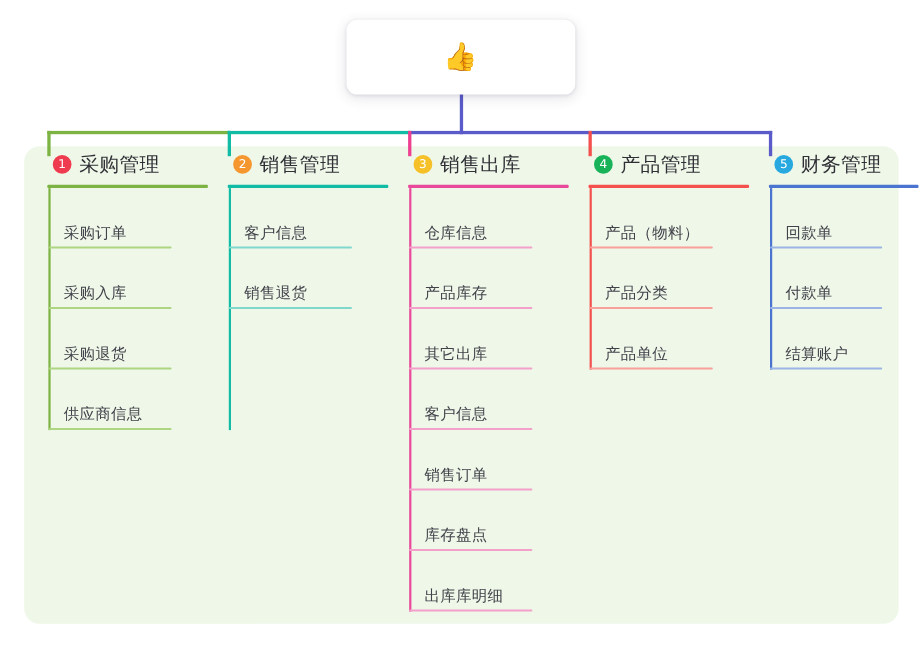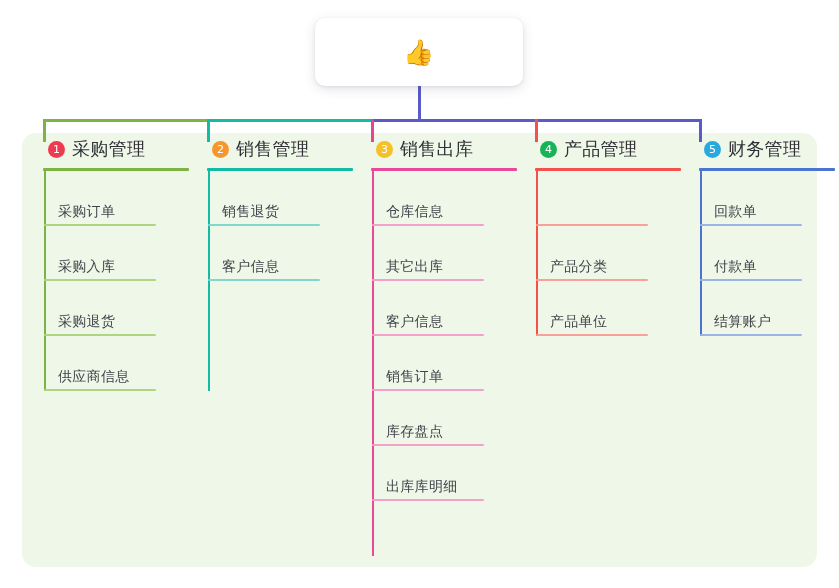--- a/index.html
+++ b/index.html
@@ -210,42 +210,46 @@
       </div>
       <div class="column" style="left: 196px; width: 150px;">
         <div class="col-header">
           <span class="badge" style="background: rgb(245, 150, 46);">2</span>
           <span class="col-title">销售管理</span>
         </div>
         <div class="col-rule" style="background: rgb(18, 188, 164); width: 146px; margin-left: 11px;"></div>
         <div class="col-body">
           <div class="spine" style="background: rgb(18, 188, 164); height: 220px;"></div>
           <div class="item">
+            <span class="item-label">客户信息</span>
+            <div class="item-rule" style="background: rgb(127, 216, 203); width: 112px;"></div>
+          </div>
+          <div class="item">
             <span class="item-label">销售退货</span>
             <div class="item-rule" style="background: rgb(127, 216, 203); width: 112px;"></div>
           </div>
-          <div class="item">
-            <span class="item-label">客户信息</span>
-            <div class="item-rule" style="background: rgb(127, 216, 203); width: 112px;"></div>
-          </div>
         </div>
       </div>
       <div class="column" style="left: 360px; width: 150px;">
         <div class="col-header">
           <span class="badge" style="background: rgb(245, 192, 40);">3</span>
           <span class="col-title">销售出库</span>
         </div>
         <div class="col-rule" style="background: rgb(232, 73, 154); width: 146px; margin-left: 11px;"></div>
         <div class="col-body">
           <div class="spine" style="background: rgb(232, 73, 154); height: 385px;"></div>
           <div class="item">
             <span class="item-label">仓库信息</span>
             <div class="item-rule" style="background: rgb(243, 160, 203); width: 112px;"></div>
           </div>
           <div class="item">
+            <span class="item-label">产品库存</span>
+            <div class="item-rule" style="background: rgb(243, 160, 203); width: 112px;"></div>
+          </div>
+          <div class="item">
             <span class="item-label">其它出库</span>
             <div class="item-rule" style="background: rgb(243, 160, 203); width: 112px;"></div>
           </div>
           <div class="item">
             <span class="item-label">客户信息</span>
             <div class="item-rule" style="background: rgb(243, 160, 203); width: 112px;"></div>
           </div>
           <div class="item">
             <span class="item-label">销售订单</span>
             <div class="item-rule" style="background: rgb(243, 160, 203); width: 112px;"></div>
@@ -262,20 +266,21 @@
       </div>
       <div class="column" style="left: 524px; width: 150px;">
         <div class="col-header">
           <span class="badge" style="background: rgb(24, 179, 89);">4</span>
           <span class="col-title">产品管理</span>
         </div>
         <div class="col-rule" style="background: rgb(244, 80, 78); width: 146px; margin-left: 11px;"></div>
         <div class="col-body">
           <div class="spine" style="background: rgb(244, 80, 78); height: 165px;"></div>
           <div class="item">
+            <span class="item-label">产品（物料）</span>
             <div class="item-rule" style="background: rgb(249, 160, 154); width: 112px;"></div>
           </div>
           <div class="item">
             <span class="item-label">产品分类</span>
             <div class="item-rule" style="background: rgb(249, 160, 154); width: 112px;"></div>
           </div>
           <div class="item">
             <span class="item-label">产品单位</span>
             <div class="item-rule" style="background: rgb(249, 160, 154); width: 112px;"></div>
           </div>

